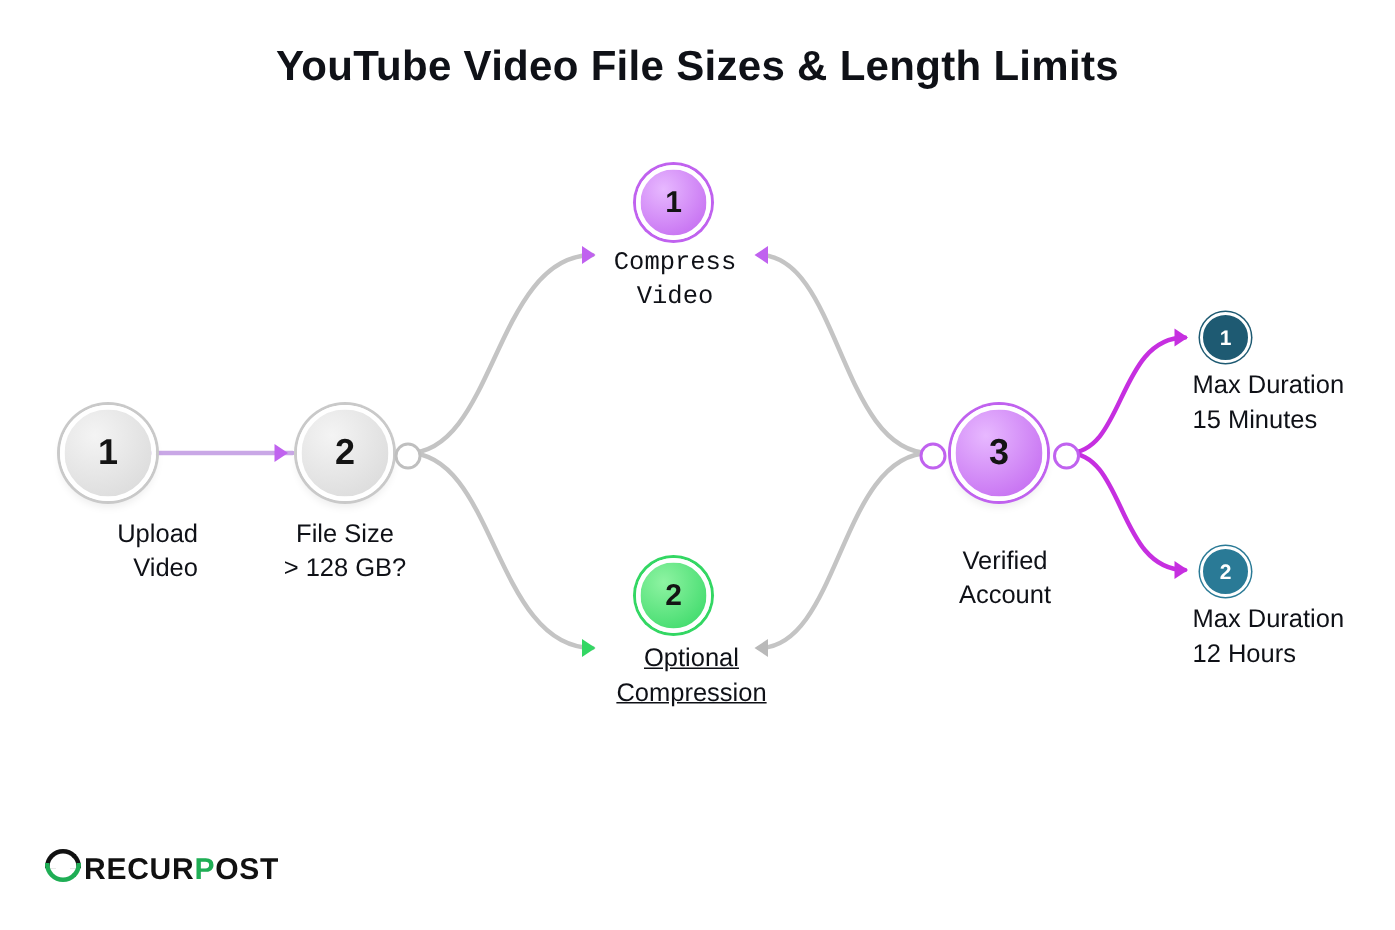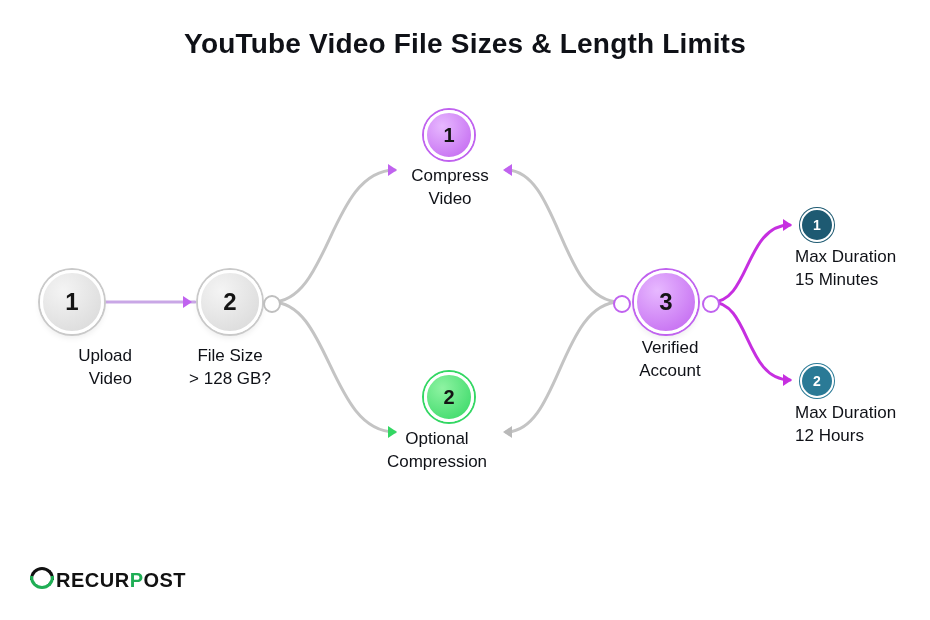--- a/index.html
+++ b/index.html
@@ -189,36 +189,36 @@
 </div>
 <div class="port" style="left:263px; top:295px;"></div>
 <div class="label" style="left:170px; top:345px; text-align:center; width:120px;">File Size<br>&gt; 128 GB?</div>
 
 <div class="tri tri-right-purple" style="left:388px; top:164px;"></div>
 <div class="tri tri-right-green" style="left:388px; top:426px;"></div>
 
 <div class="circle mid-purple" style="left:424px; top:110px;">
   <span>1</span>
 </div>
-<div class="label" style="left:400px; top:165px; width:100px;">Compress<br>Video</div>
+<div class="label" style="left:400px; top:165px; width:100px;font-family:Liberation Mono, monospace;">Compress<br>Video</div>
 
 <div class="circle mid-green" style="left:424px; top:372px;">
   <span>2</span>
 </div>
-<div class="label" style="left:372px; top:428px; width:130px;">Optional<br>Compression</div>
+<div class="label" style="left:396px; top:428px; width:130px;text-decoration:underline;">Optional<br>Compression</div>
 
 <div class="tri tri-left-purple" style="left:503px; top:164px;"></div>
 <div class="tri tri-left-grey" style="left:503px; top:426px;"></div>
 
 <div class="port port-purple" style="left:613px; top:295px;"></div>
 <div class="circle big-purple" style="left:634px; top:270px;">
   <span>3</span>
 </div>
 <div class="port port-purple" style="left:702px; top:295px;"></div>
-<div class="label" style="left:620px; top:337px; width:100px;">Verified<br>Account</div>
+<div class="label" style="left:620px; top:363px; width:100px;">Verified<br>Account</div>
 
 <div class="tri tri-right-magenta" style="left:783px; top:219px;"></div>
 <div class="tri tri-right-magenta" style="left:783px; top:374px;"></div>
 
 <div class="circle small-teal" style="left:800px; top:208px;">
   <span>1</span>
 </div>
 <div class="label" style="left:795px; top:246px; text-align:left; width:130px;">Max Duration<br>15 Minutes</div>
 
 <div class="circle small-teal2" style="left:800px; top:364px;">

